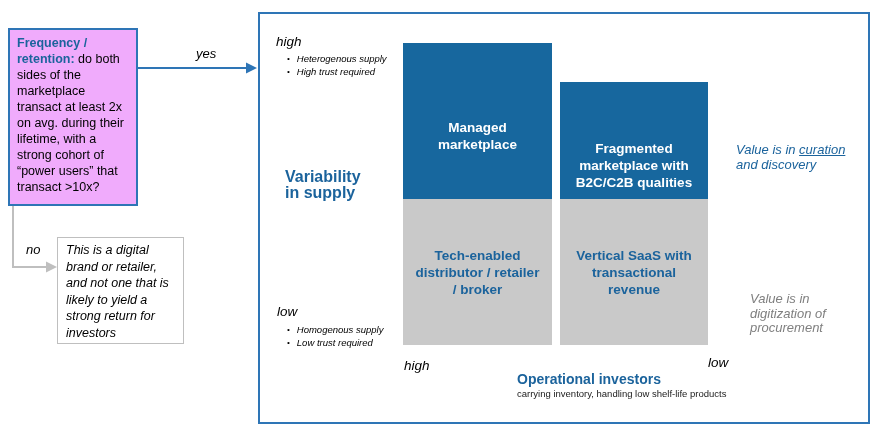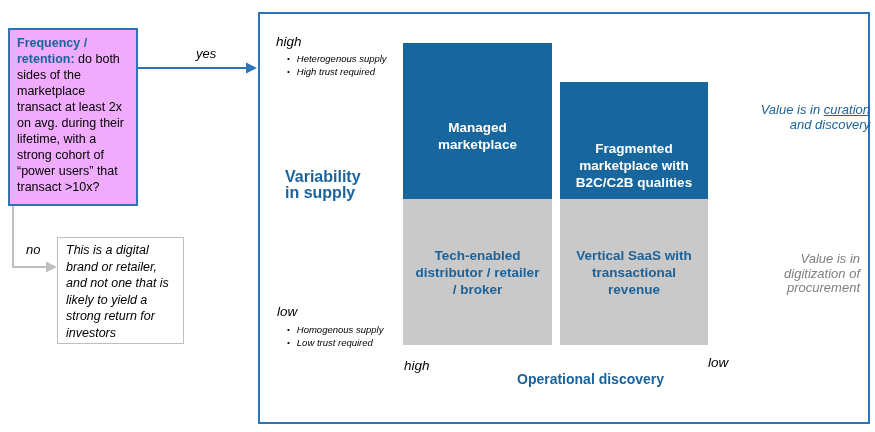--- a/index.html
+++ b/index.html
@@ -46,21 +46,21 @@
   .quad-tr{left:560px;top:43px;width:148px;height:166px;margin-top:39px;}
   .quad-bl{left:403px;top:199px;width:149px;height:146px;}
   .quad-br{left:560px;top:199px;width:148px;height:146px;}
 
   .x-high-label{left:404px;top:358px;}
   .x-low-label{left:708px;top:355px;}
 
   .xaxis-title{left:517px;top:371px;color:var(--text-blue);font-weight:bold;font-size:14px;}
   .xaxis-note{left:517px;top:388px;font-size:9.5px;line-height:12px;color:#1a1a1a;}
 
-  .annot{font-style:italic;font-size:13px;line-height:14.5px;text-align:right;}
+  .annot{font-style:italic;font-size:13px;line-height:14.5px;text-align:left;margin-top:40px;}
   .annot-top{left:736px;top:103px;width:134px;color:var(--text-blue);}
   .annot-bottom{left:750px;top:252px;width:110px;color:#7f7f7f;}
   .u{text-decoration:underline;}
 </style>
 </head>
 <body>
 
 <svg id="connector-svg">
 
   <g>
@@ -124,21 +124,22 @@
 </div>
 
 <div class="abs quad quad-blue quad-tl">Managed marketplace</div>
 <div class="abs quad quad-blue quad-tr">Fragmented marketplace with B2C/C2B qualities</div>
 <div class="abs quad quad-gray quad-bl">Tech-enabled distributor / retailer / broker</div>
 <div class="abs quad quad-gray quad-br">Vertical SaaS with transactional revenue</div>
 
 <div class="abs axis-end-label x-high-label">high</div>
 <div class="abs axis-end-label x-low-label">low</div>
 
-<div class="abs xaxis-title">Operational discovery</div>
+<div class="abs xaxis-title">Operational investors</div>
 <div class="abs xaxis-note">
+  <div>carrying inventory, handling low shelf-life products</div>
 </div>
 
 <div class="abs annot annot-top">
   <span>Value is in </span><span class="u">curation</span><br>
   <span>and discovery</span>
 </div>
 <div class="abs annot annot-bottom">Value is in digitization of procurement</div>
 
 </body></html>

